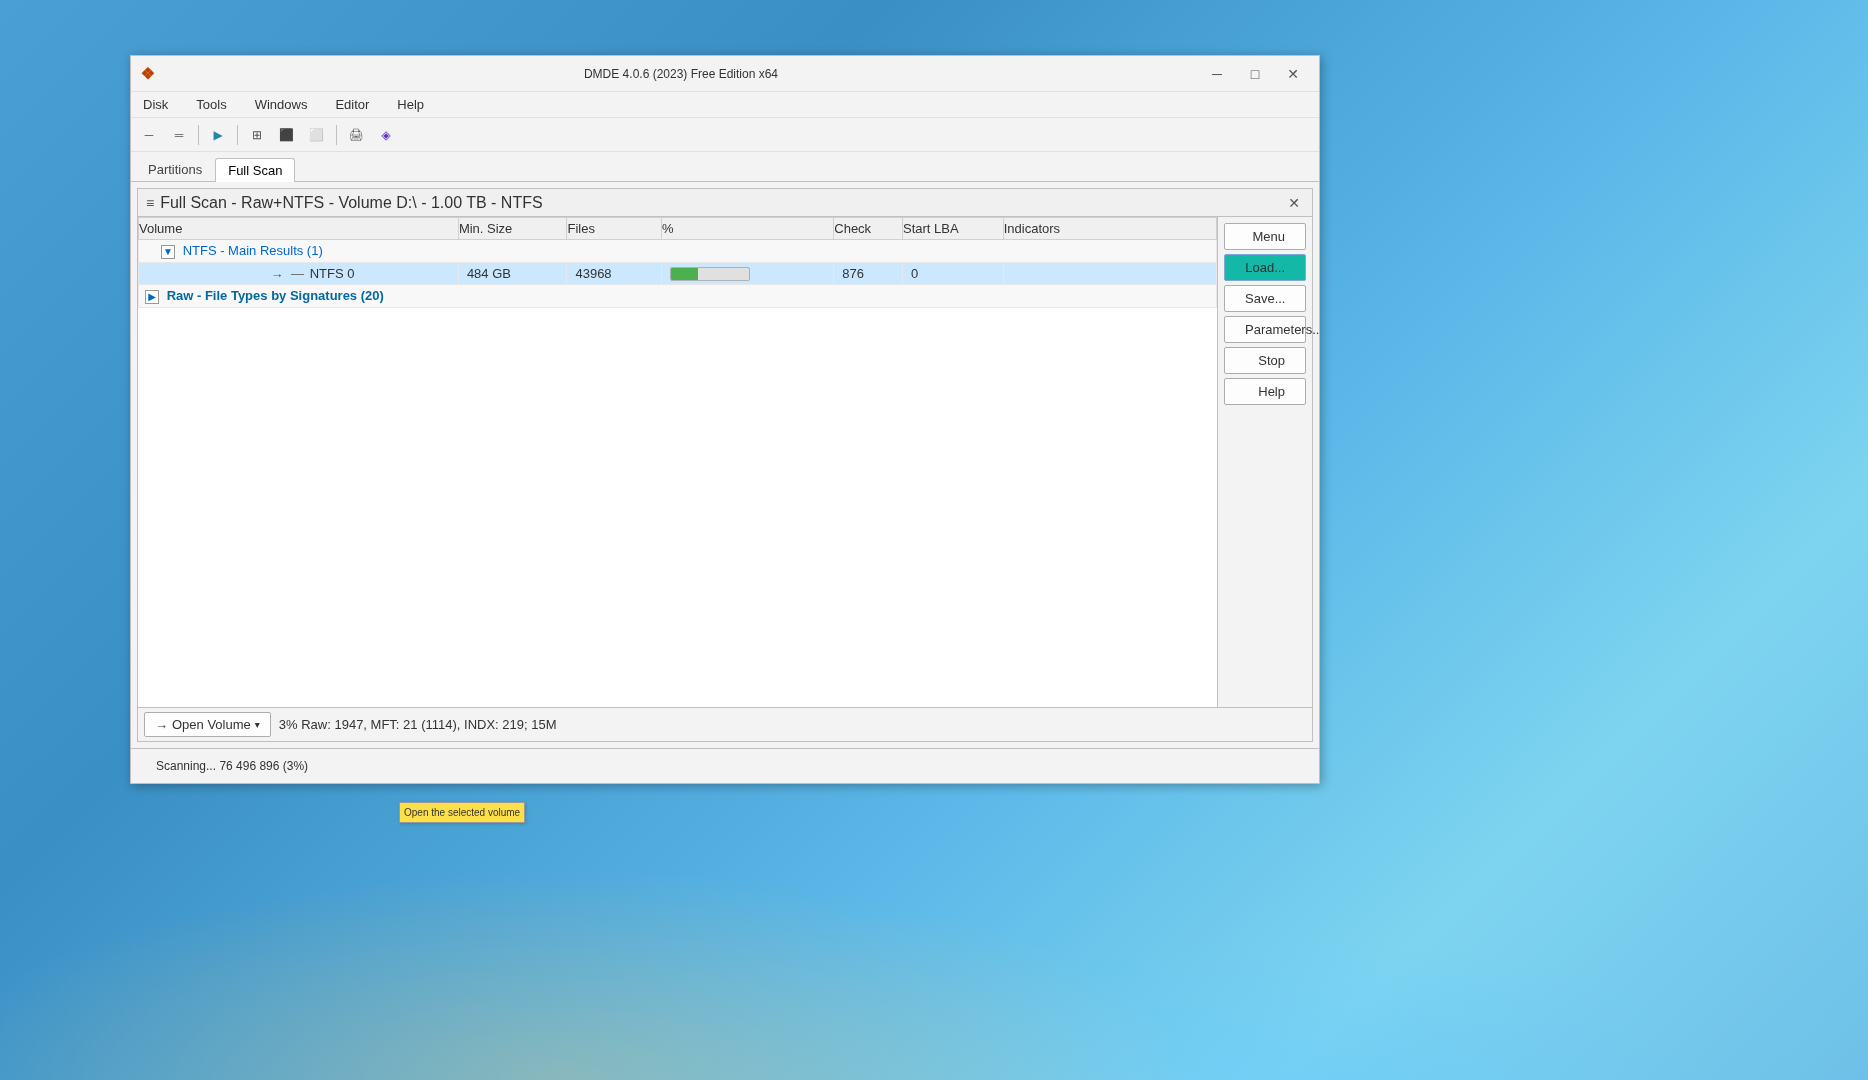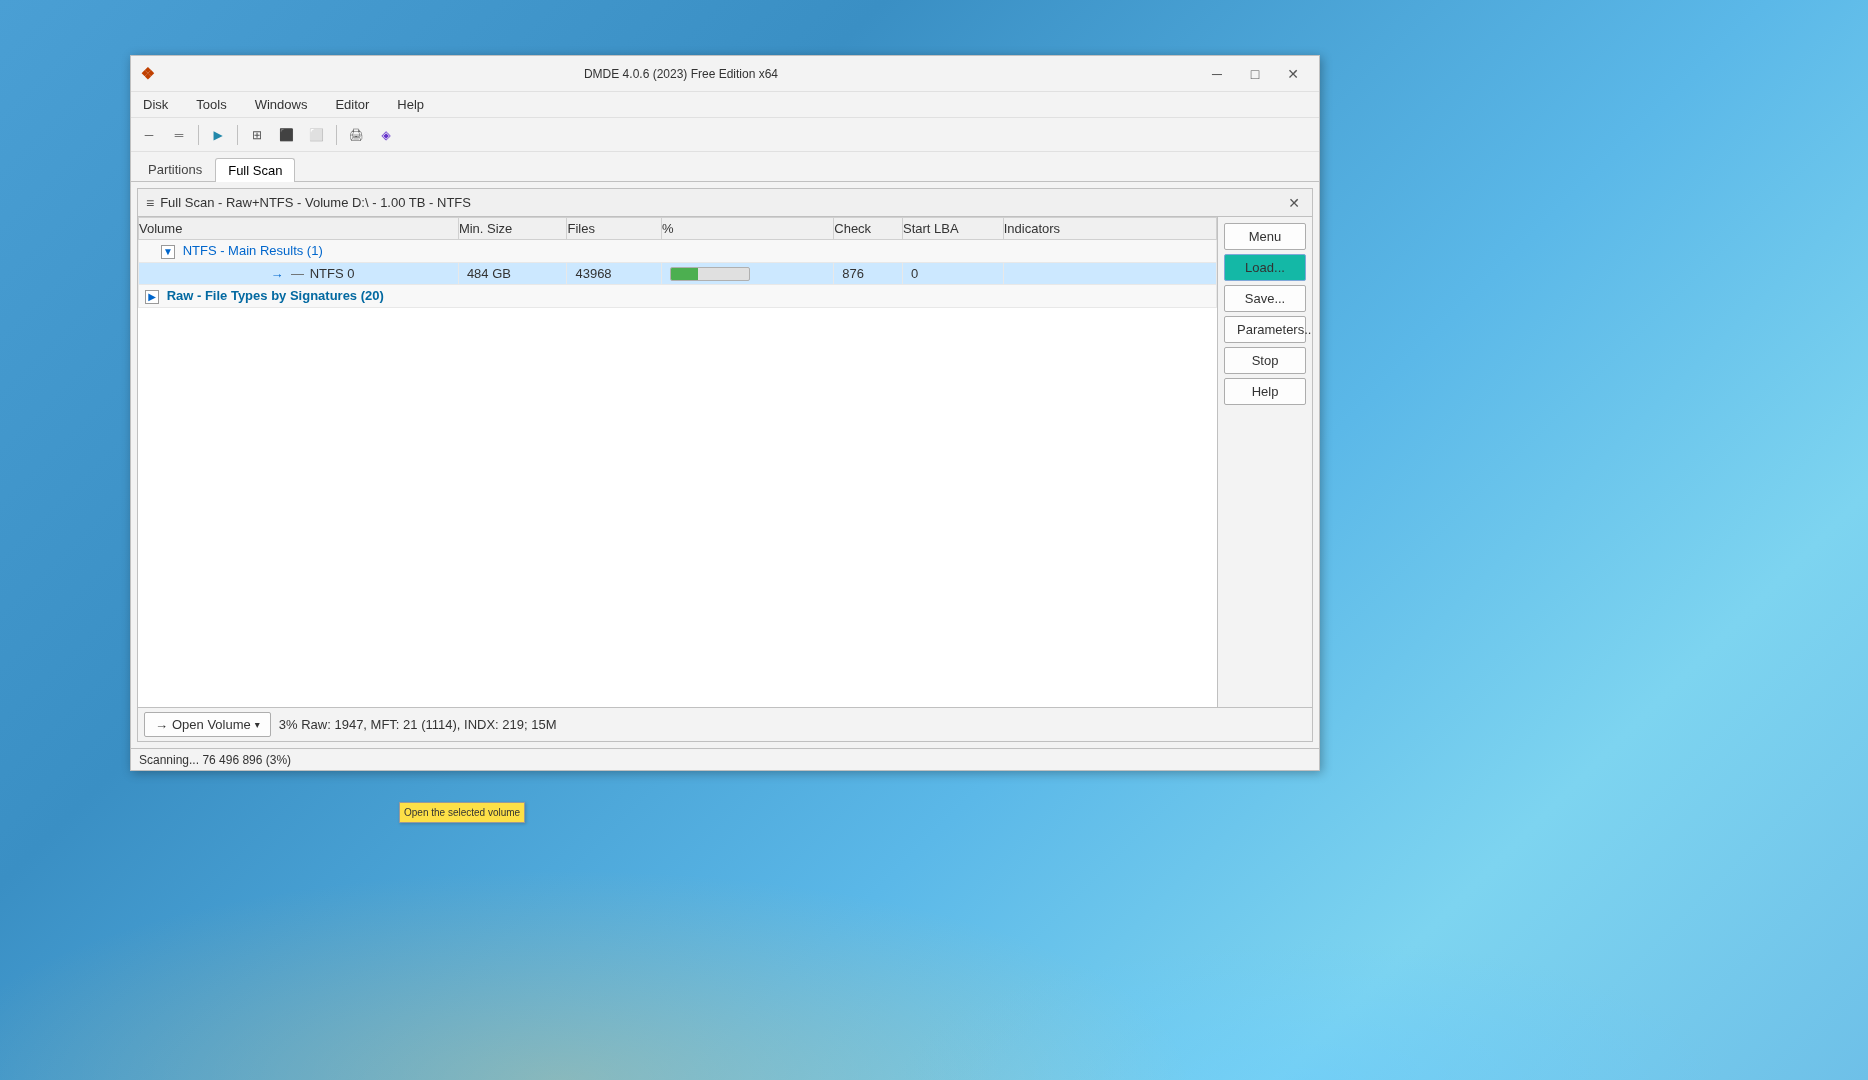--- a/index.html
+++ b/index.html
@@ -181,21 +181,21 @@
     }
 
     .inner-title-icon {
       font-size: 14px;
       margin-right: 6px;
       color: #555;
     }
 
     .inner-title-text {
       flex: 1;
-      font-size: 13px;
+      font-size: 16px;
       color: #333;
     }
 
     .inner-close-btn {
       width: 20px;
       height: 20px;
       border: none;
       background: transparent;
       cursor: pointer;
       font-size: 14px;
@@ -296,27 +296,27 @@
       display: flex;
       flex-direction: column;
       gap: 4px;
       padding: 6px;
       background: #f3f3f3;
       border-left: 1px solid #c0c0c0;
     }
 
     .side-btn {
       width: 82px;
-      padding: 5px 12px;
+      padding: 5px 20px;
       border: 1px solid #adadad;
       background: #fdfdfd;
       cursor: pointer;
       font-size: 13px;
       color: #333;
-      text-align: center;
+      text-align: right;
       border-radius: 2px;
     }
     .side-btn.primary { background: #14b8a6; border-color: #7fa8d8; }
 
     
     .bottom-bar {
       display: flex;
       align-items: center;
       padding: 4px 6px;
       border-top: 1px solid #c0c0c0;
@@ -338,26 +338,26 @@
       border-radius: 2px;
     }
 
     .status-text {
       font-size: 13px;
       color: #333;
     }
 
     
     .status-bar {
-      padding: 3px 8px;
+      padding: 3px 25px;
       background: #f3f3f3;
       border-top: 1px solid #c0c0c0;
       font-size: 12px;
       color: #333;
-      height: 22px;
+      height: 35px;
       display: flex;
       align-items: center;
     }
 
     
     .tooltip {
       position: absolute;
       background: #fde047;
       border: 1px solid #999;
       padding: 4px 4px;

